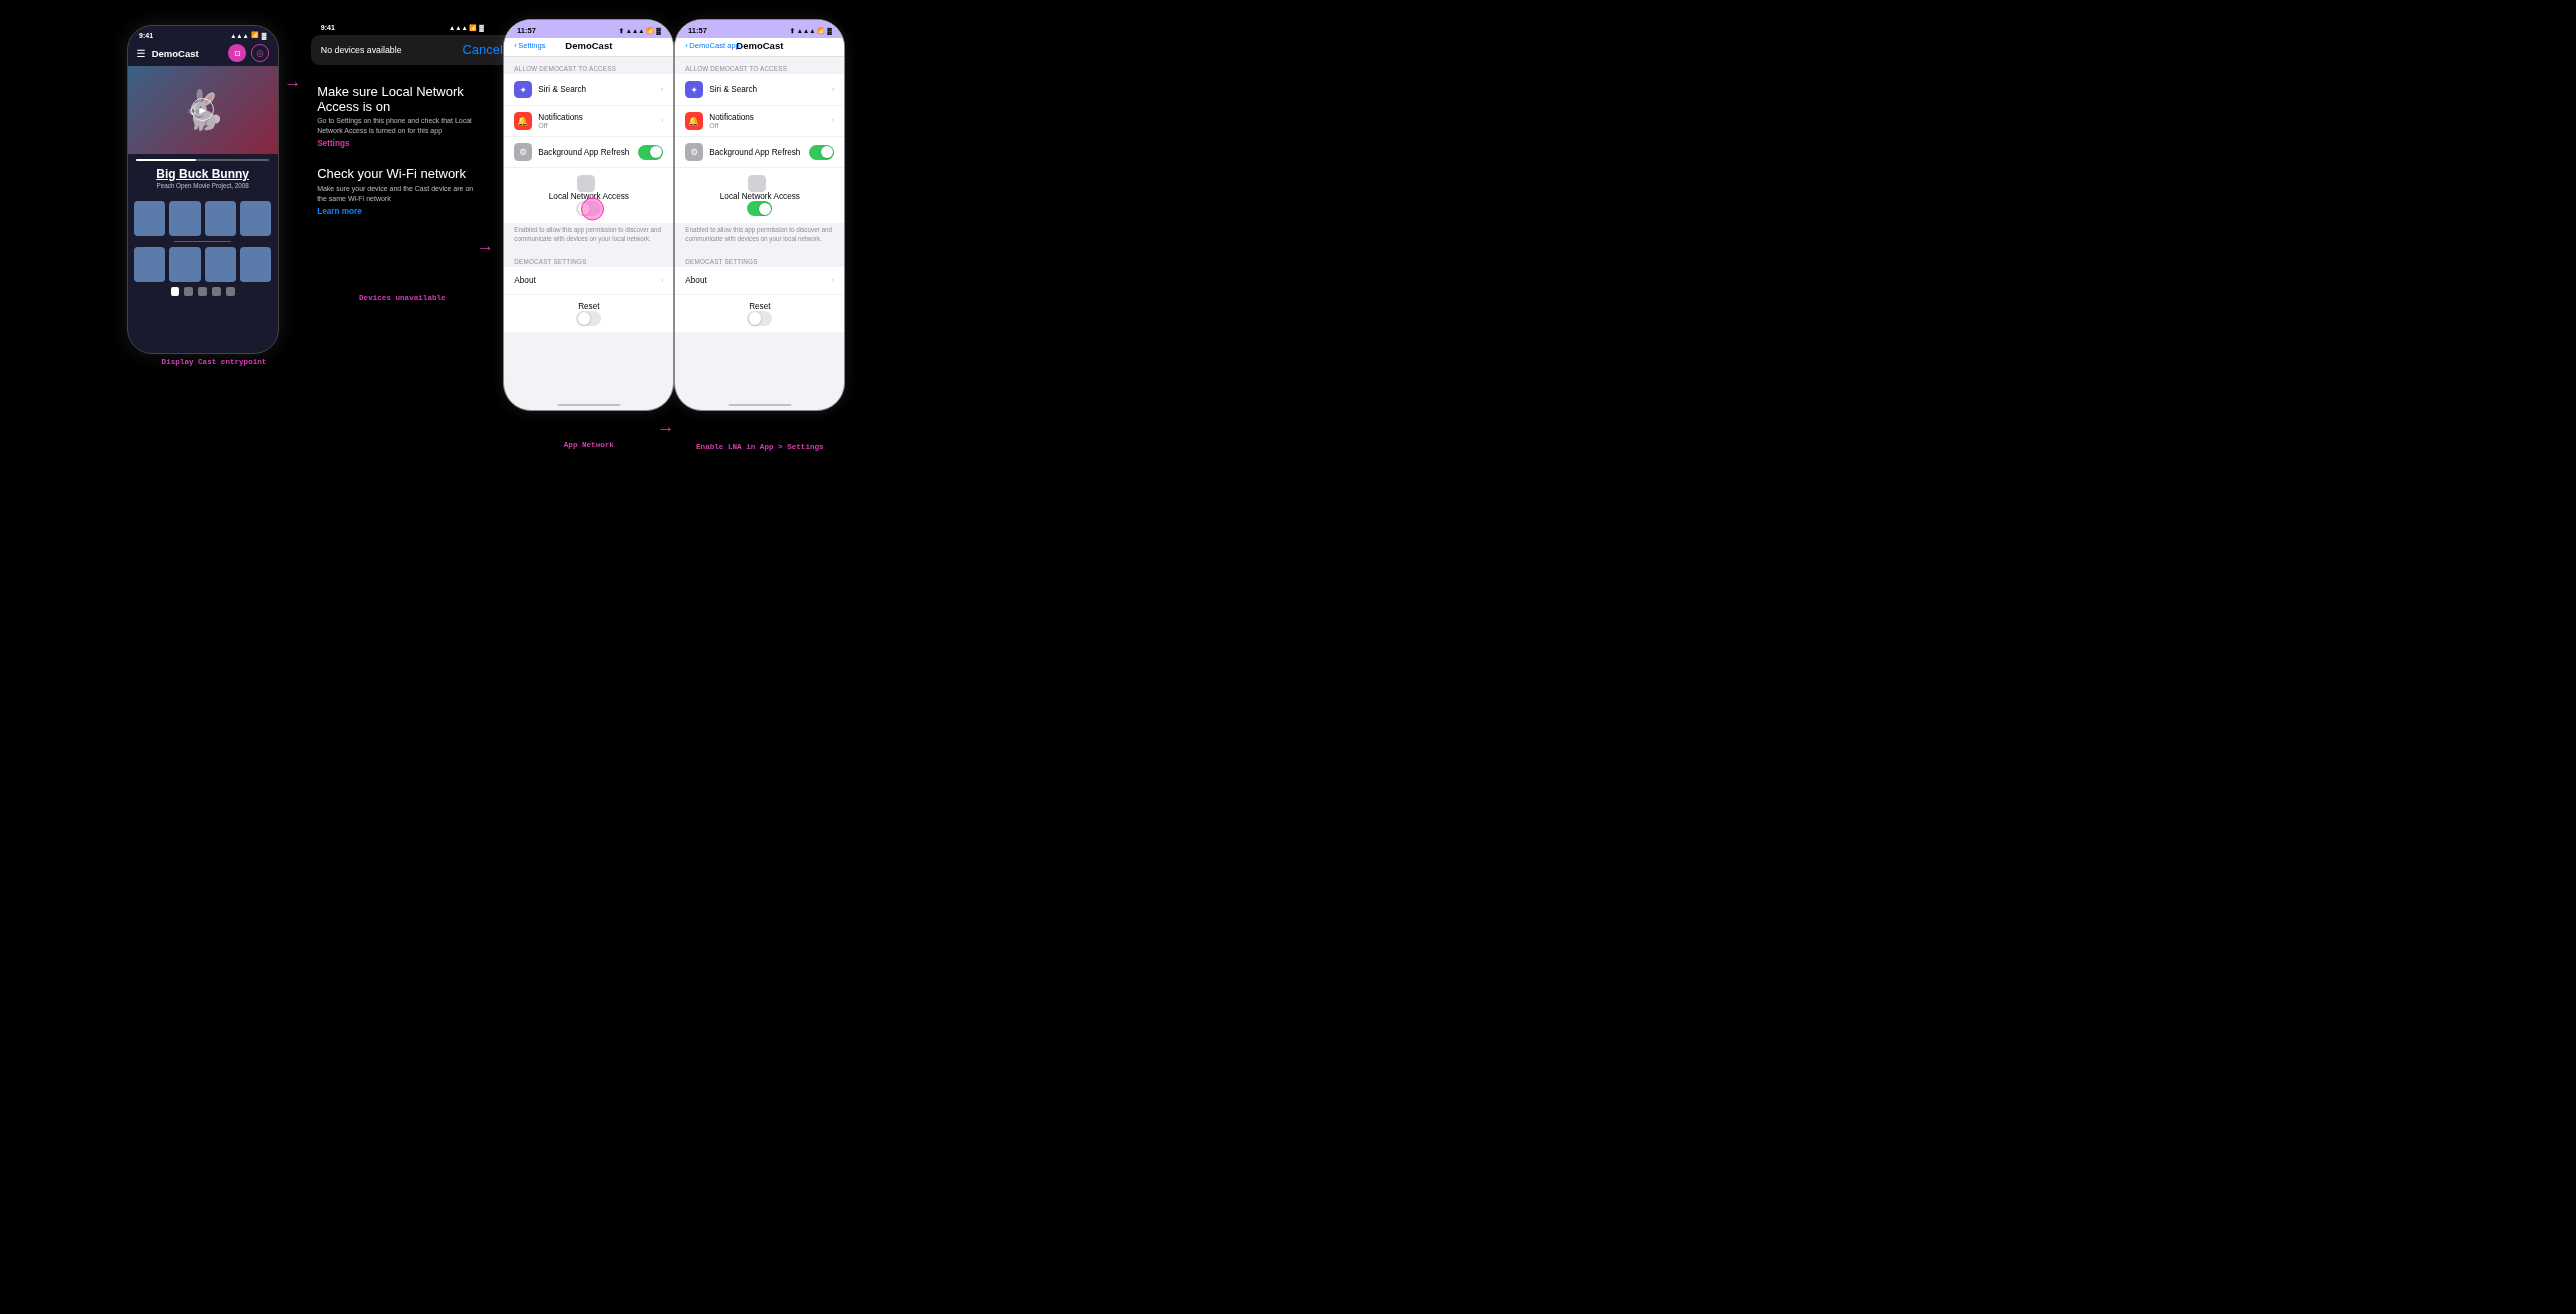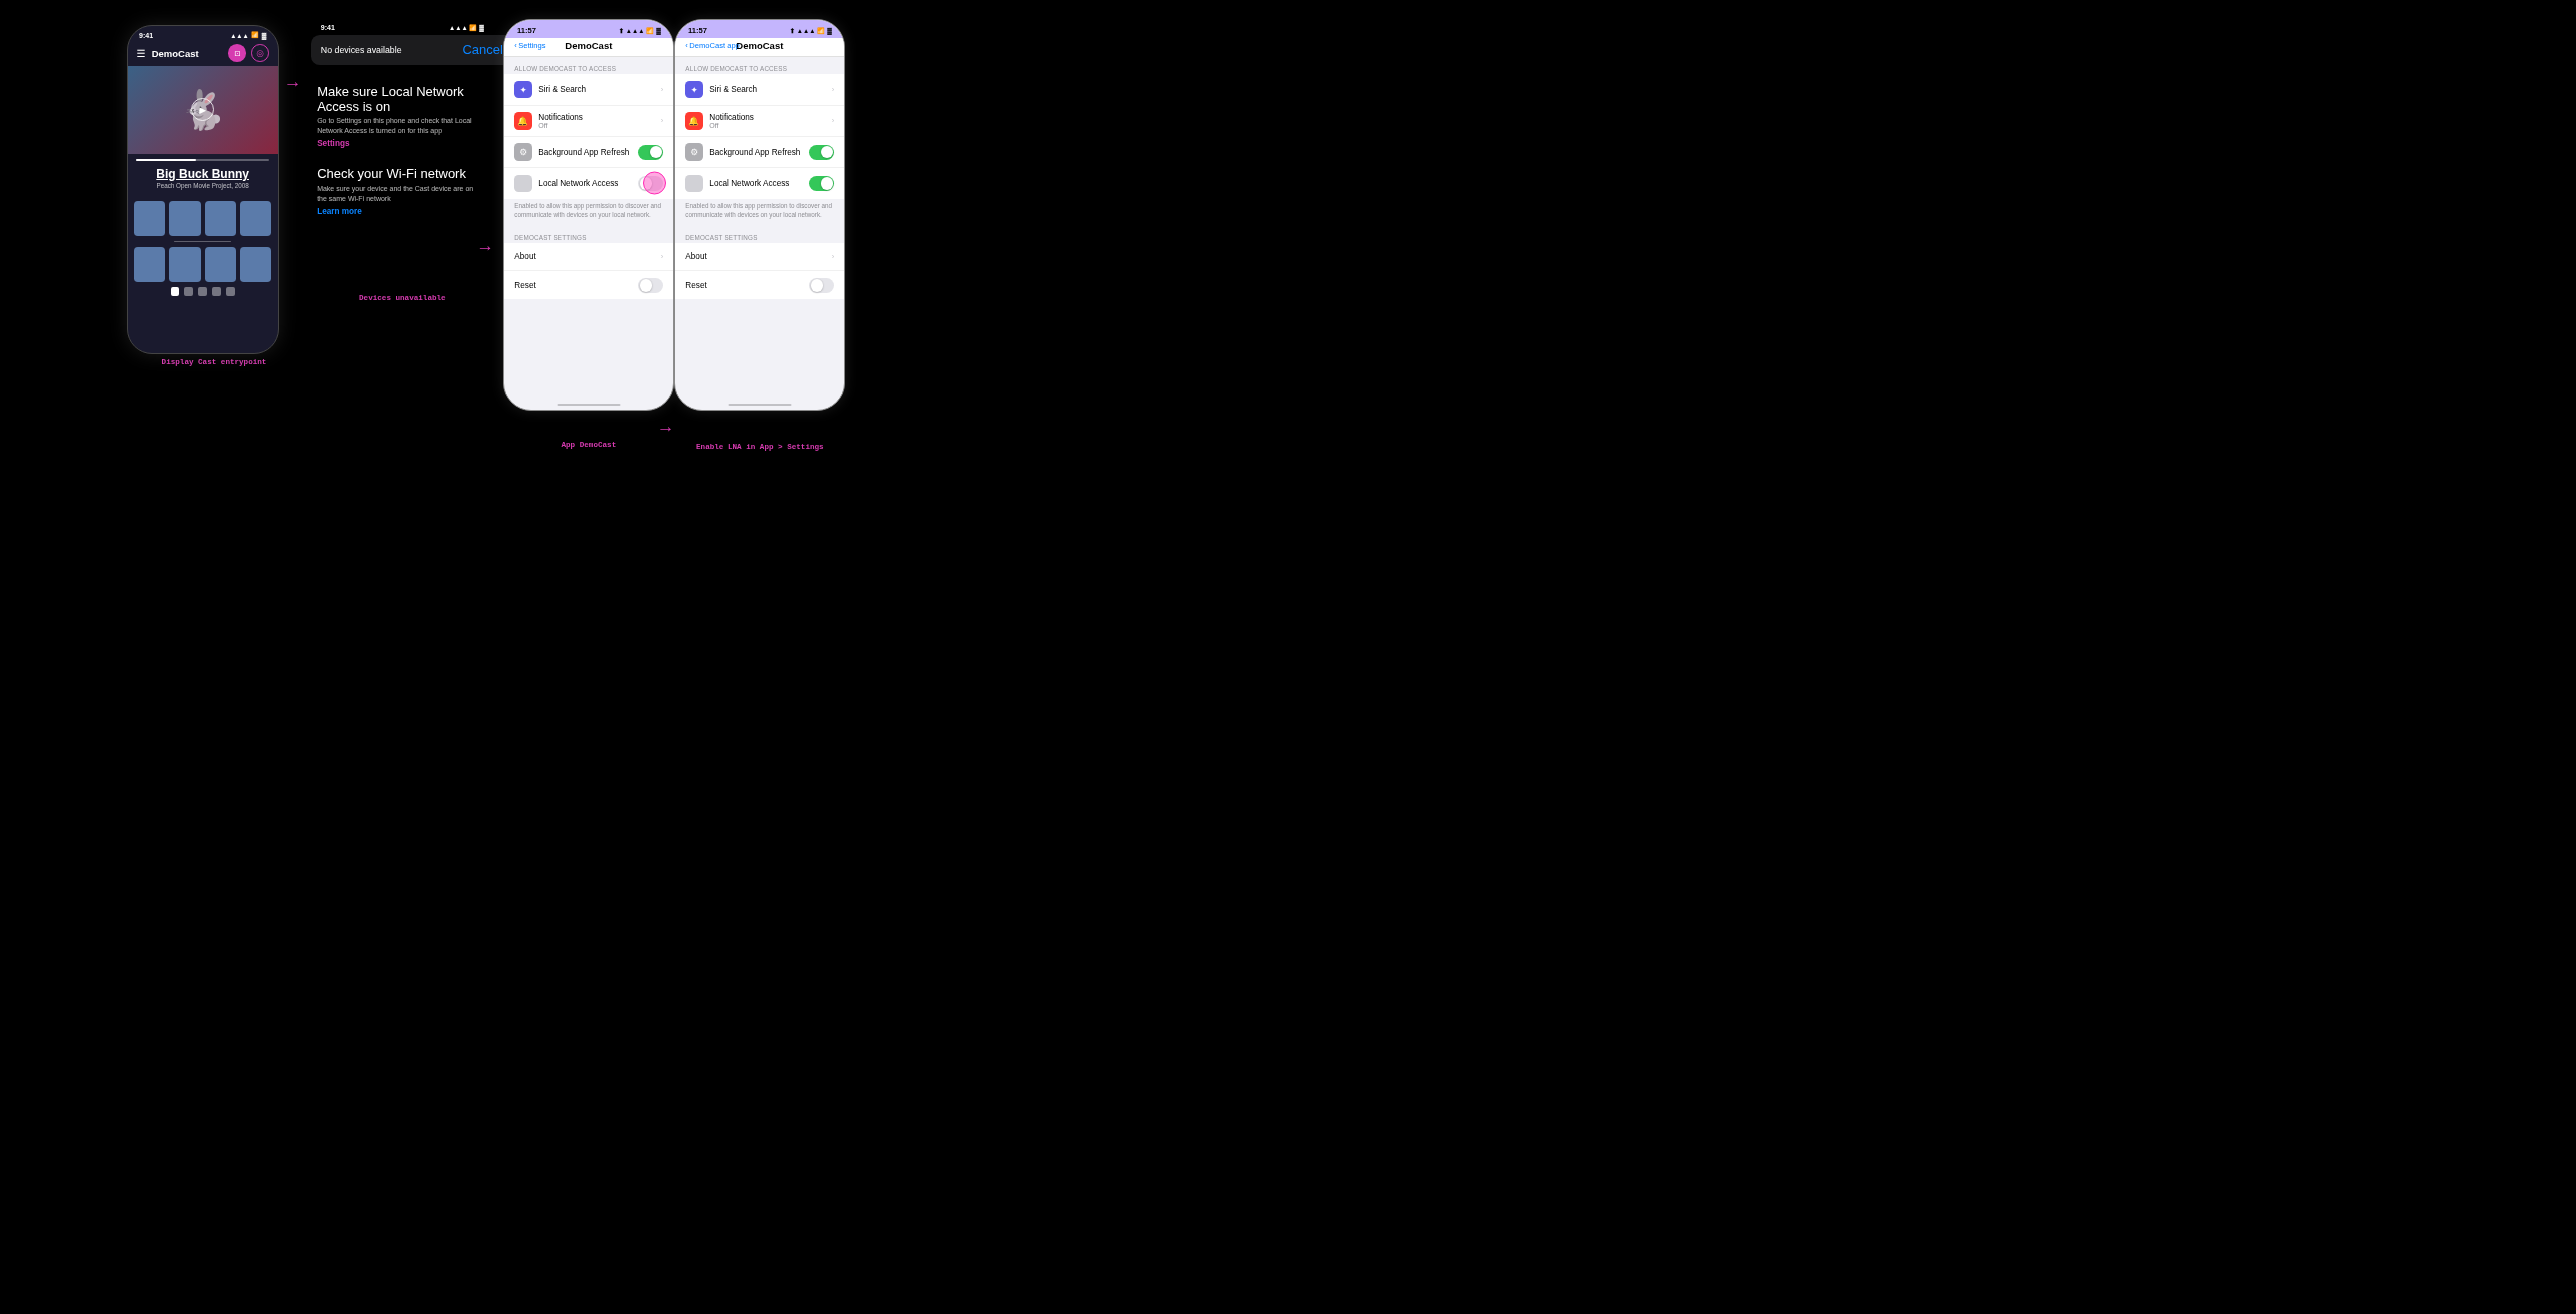--- a/index.html
+++ b/index.html
@@ -259,21 +259,21 @@
       margin: 0 0 0 0;
     }
     .ios-list-item {
       display: flex;
       align-items: center;
       padding: 6.3px 10px;
       border-bottom: 0.6px solid #f0f0f0;
       min-height: 28px;
       background: white;
     }
-    .ios-list-item:last-child { border-bottom: none; }
+    .ios-list-item:last-child { border-bottom: none; flex-direction: column; }
     .ios-item-icon {
       width: 17.7px; height: 17.7px;
       border-radius: 4.4px;
       margin-right: 6.3px;
       display: flex; align-items: center; justify-content: center;
       font-size: 8.8px;
       flex-shrink: 0;
     }
     .icon-purple { background: #5e5ce6; color: white; }
     .icon-red { background: #ff3b30; color: white; }
@@ -543,21 +543,21 @@
             </div>
           </div>
         </div>
       </div>
       <div class="ios-home-indicator"></div>
     </div>
 
     <div style="display:flex;flex-direction:row;align-items:center;justify-content:flex-end;width:171px;margin-top:5px;">
       <span style="color:#d63bb0;font-size:17.7px;">→</span>
     </div>
-    <div class="section-label">App DemoCast</div>
+    <div class="section-label">App Network</div>
   </div>
 
   <div class="section-wrapper">
     <div class="ios-phone">
 
       <div class="ios-status">
         <span class="ios-status-time">11:57</span>
         <div class="ios-status-right">
           <span>⬆</span>
           <span>▲▲▲</span>

